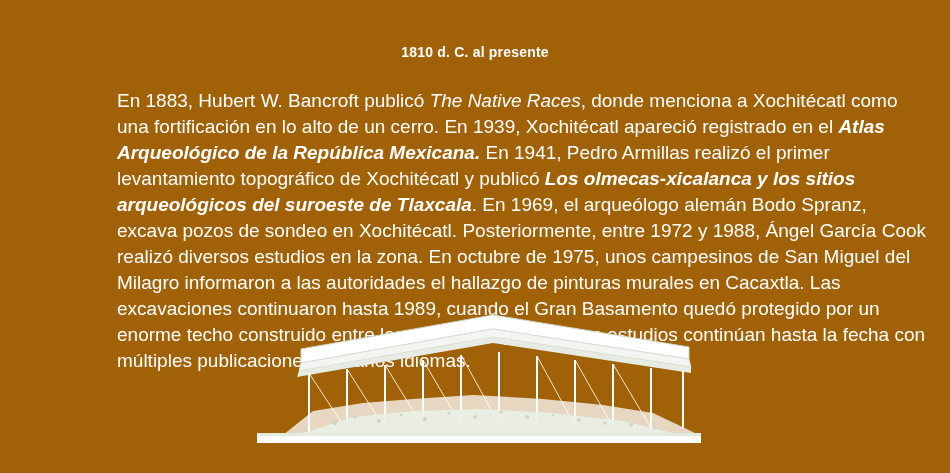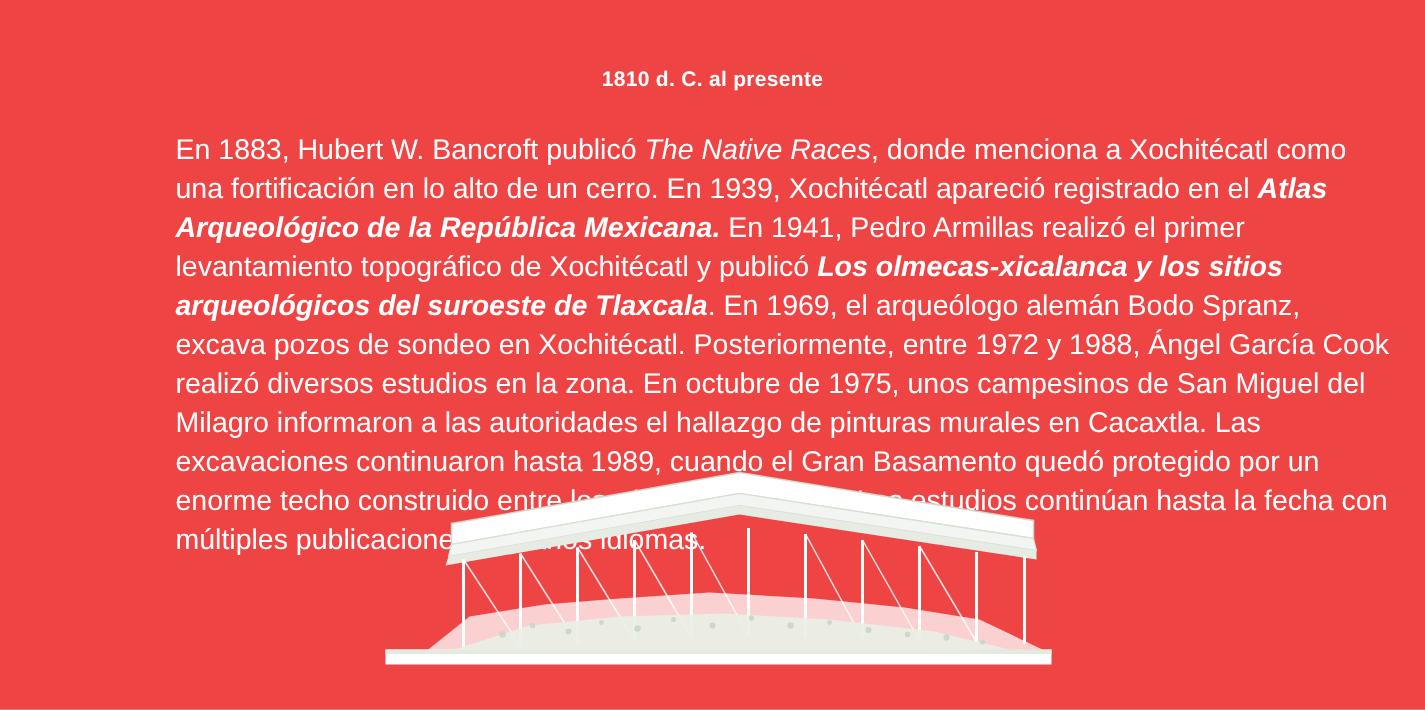--- a/index.html
+++ b/index.html
@@ -9,21 +9,21 @@
   body {
     width: 950px;
     height: 473px;
     background: #ffffff;
     font-family: "Liberation Sans", sans-serif;
   }
   .page {
     position: relative;
     width: 950px;
     height: 473px;
-    background: #ef4444;
+    background: #a16207;
     box-sizing: border-box;
     overflow: hidden;
   }
   .heading {
     position: absolute;
     top: 44px;
     left: 0;
     width: 950px;
     text-align: center;
     color: #ffffff;

